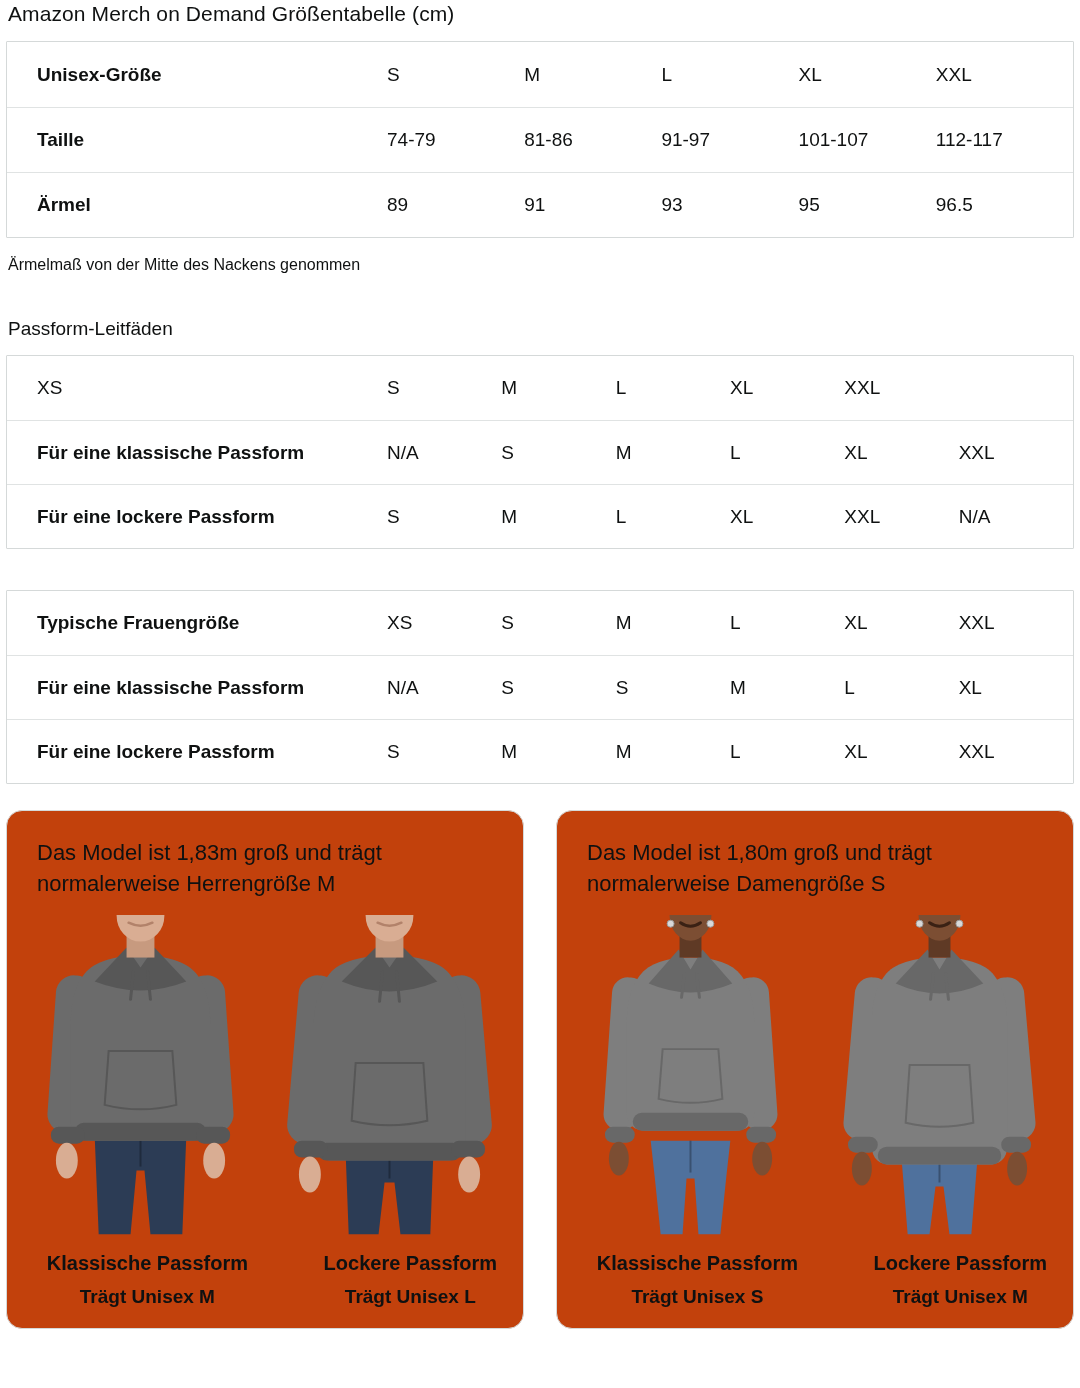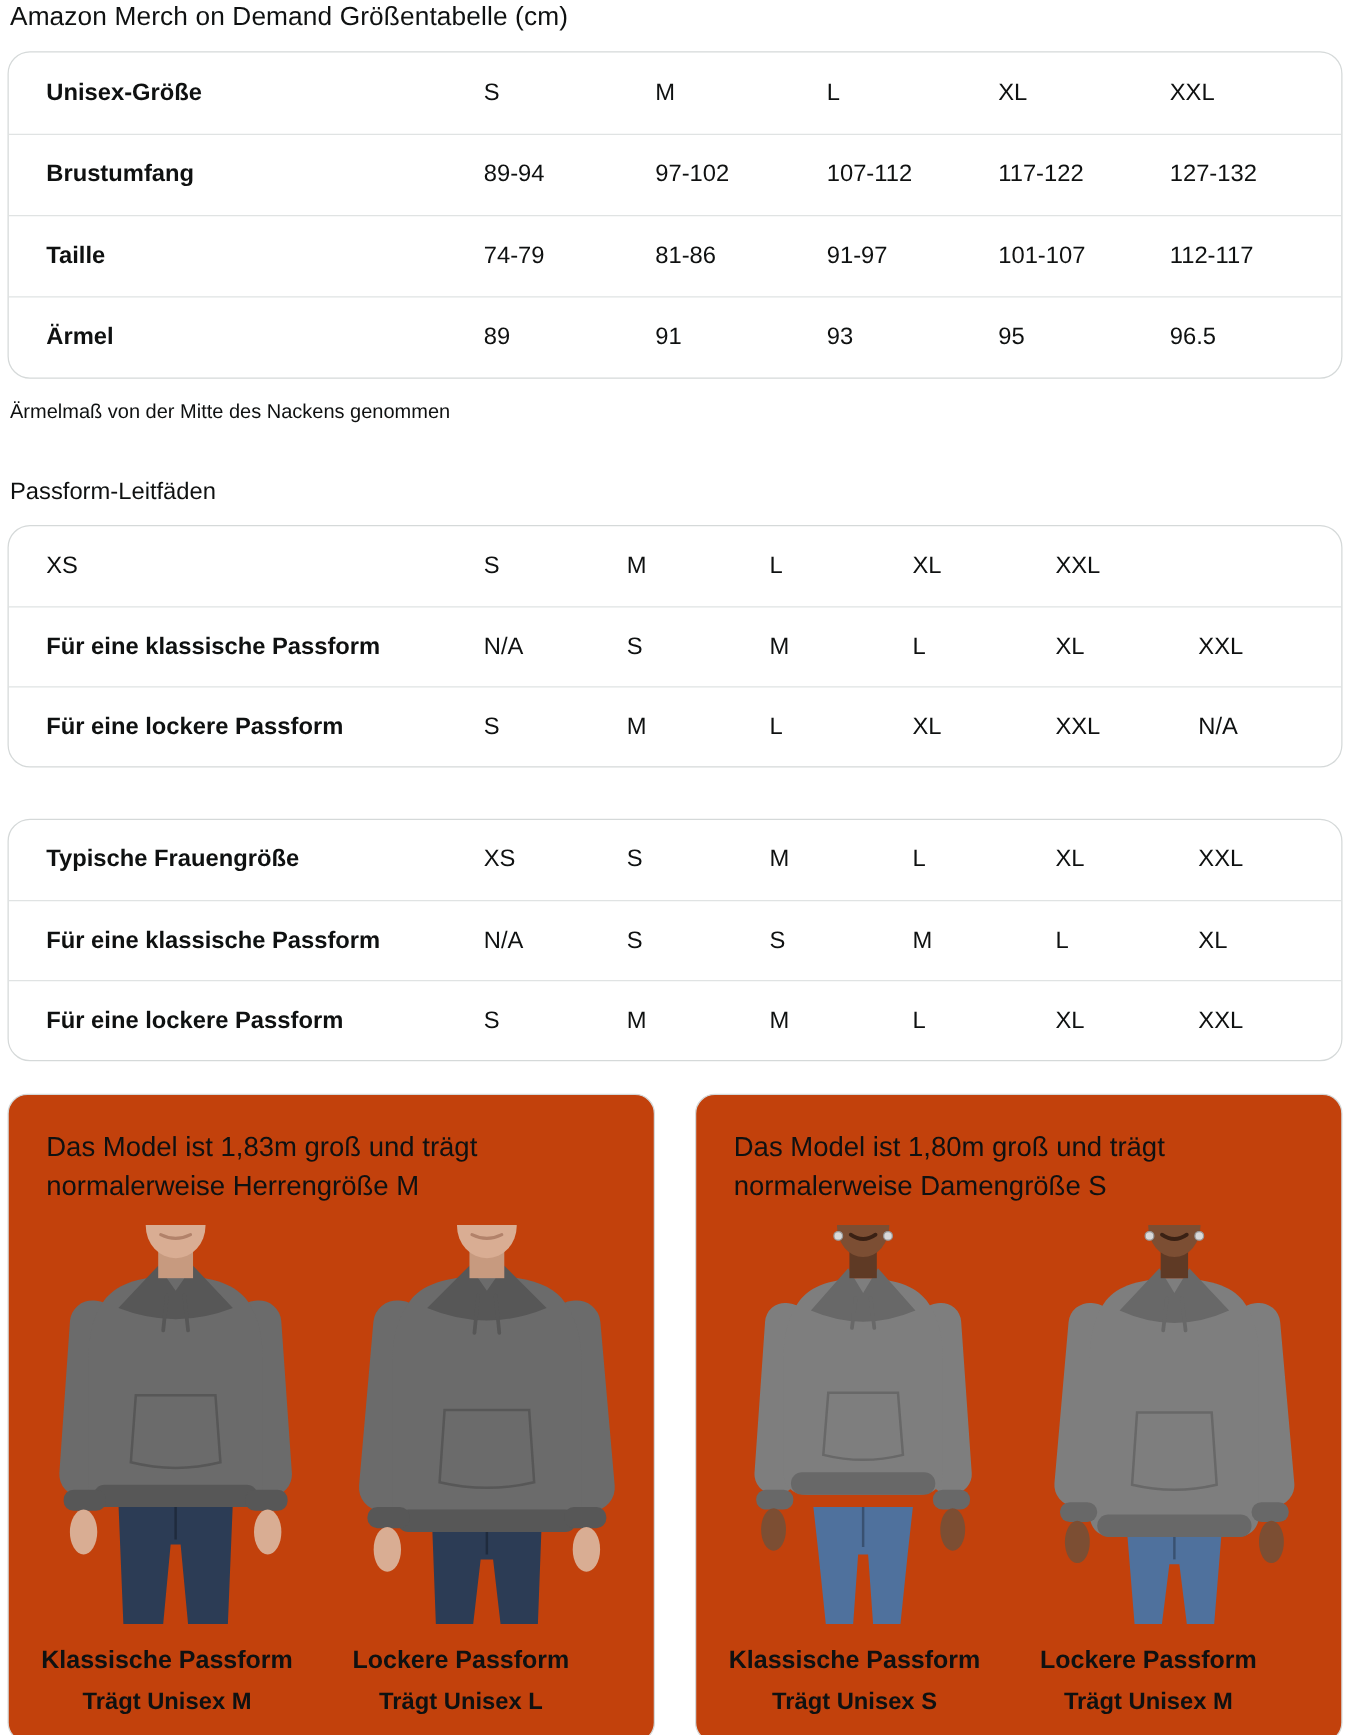--- a/index.html
+++ b/index.html
@@ -12,40 +12,40 @@
   }
   *{box-sizing:border-box}
   html,body{margin:0;padding:0}
   body{
     width:1080px;height:1388px;background:#fff;color:var(--text);
     font-family:"Liberation Sans","DejaVu Sans",sans-serif;overflow:hidden;
   }
   .page{padding:2px 6px 16px 6px}
   .page-title{font-size:21px;font-weight:400;margin:0 0 0 2px;line-height:24px;letter-spacing:.1px}
   .table{
-    border:1px solid var(--border);border-radius:18px;margin-top:15px;
+    border:1px solid var(--border);border-radius:1px;margin-top:15px;
     background:#fff;overflow:hidden;
   }
   .trow{display:grid;align-items:center;padding-left:30px}
   .trow + .trow{border-top:1px solid var(--divider)}
   .size-table .trow{grid-template-columns:350px repeat(5,1fr);height:65px}
   .fit-table .trow{grid-template-columns:350px repeat(6,1fr);height:64px}
   .tlabel{font-weight:700;font-size:19px}
   .tcell{font-size:19px;font-weight:400;padding-right:6px}
   .note{font-size:16px;margin:16px 0 0 2px;line-height:21px}
   .section-heading{font-size:19px;font-weight:400;margin:42px 0 0 2px;line-height:23px}
   .fit-table.second{margin-top:41px}
   .cards{display:flex;gap:32px;margin-top:26px}
   .card{
     flex:1;border:1px solid var(--border);border-radius:16px;
     padding:26px 24px 20px 24px;background:#c2410c;
   }
   .card-desc{font-size:22px;line-height:31px;margin:0 0 16px 6px;font-weight:400}
   .figures{display:flex;justify-content:space-between;padding:0 2px}
-  .figure{margin:0;width:215px;display:flex;flex-direction:column;align-items:flex-start}
+  .figure{margin:0;width:215px;display:flex;flex-direction:column;align-items:flex-end}
   .figure svg{display:block}
   figcaption{text-align:center;margin-top:16px}
   .fit-name{font-size:20px;font-weight:700;line-height:25px}
   .fit-size{font-size:19px;font-weight:700;margin-top:9px;line-height:23px}
   
   .fill-hm{fill:var(--hoodie_men)} .fill-hmd{fill:var(--hoodie_men_dark)}
   .fill-hw{fill:var(--hoodie_women)} .fill-hwd{fill:var(--hoodie_women_dark)}
   .fill-jm{fill:var(--jeans_men)} .fill-jw{fill:var(--jeans_women)}
   .fill-sm{fill:var(--skin_men)} .fill-smd{fill:var(--skin_men_shade)}
   .fill-sw{fill:var(--skin_women)} .fill-swd{fill:#5f3a25}
@@ -68,28 +68,20 @@
   <div class="table size-table">
     <div class="trow">
       <div class="tlabel">Unisex-Größe</div>
       <div class="tcell">S</div>
       <div class="tcell">M</div>
       <div class="tcell">L</div>
       <div class="tcell">XL</div>
       <div class="tcell">XXL</div>
     </div>
     <div class="trow">
-      <div class="tlabel">Brustumfang</div>
-      <div class="tcell">89-94</div>
-      <div class="tcell">97-102</div>
-      <div class="tcell">107-112</div>
-      <div class="tcell">117-122</div>
-      <div class="tcell">127-132</div>
-    </div>
-    <div class="trow">
       <div class="tlabel">Taille</div>
       <div class="tcell">74-79</div>
       <div class="tcell">81-86</div>
       <div class="tcell">91-97</div>
       <div class="tcell">101-107</div>
       <div class="tcell">112-117</div>
     </div>
     <div class="trow">
       <div class="tlabel">Ärmel</div>
       <div class="tcell">89</div>

